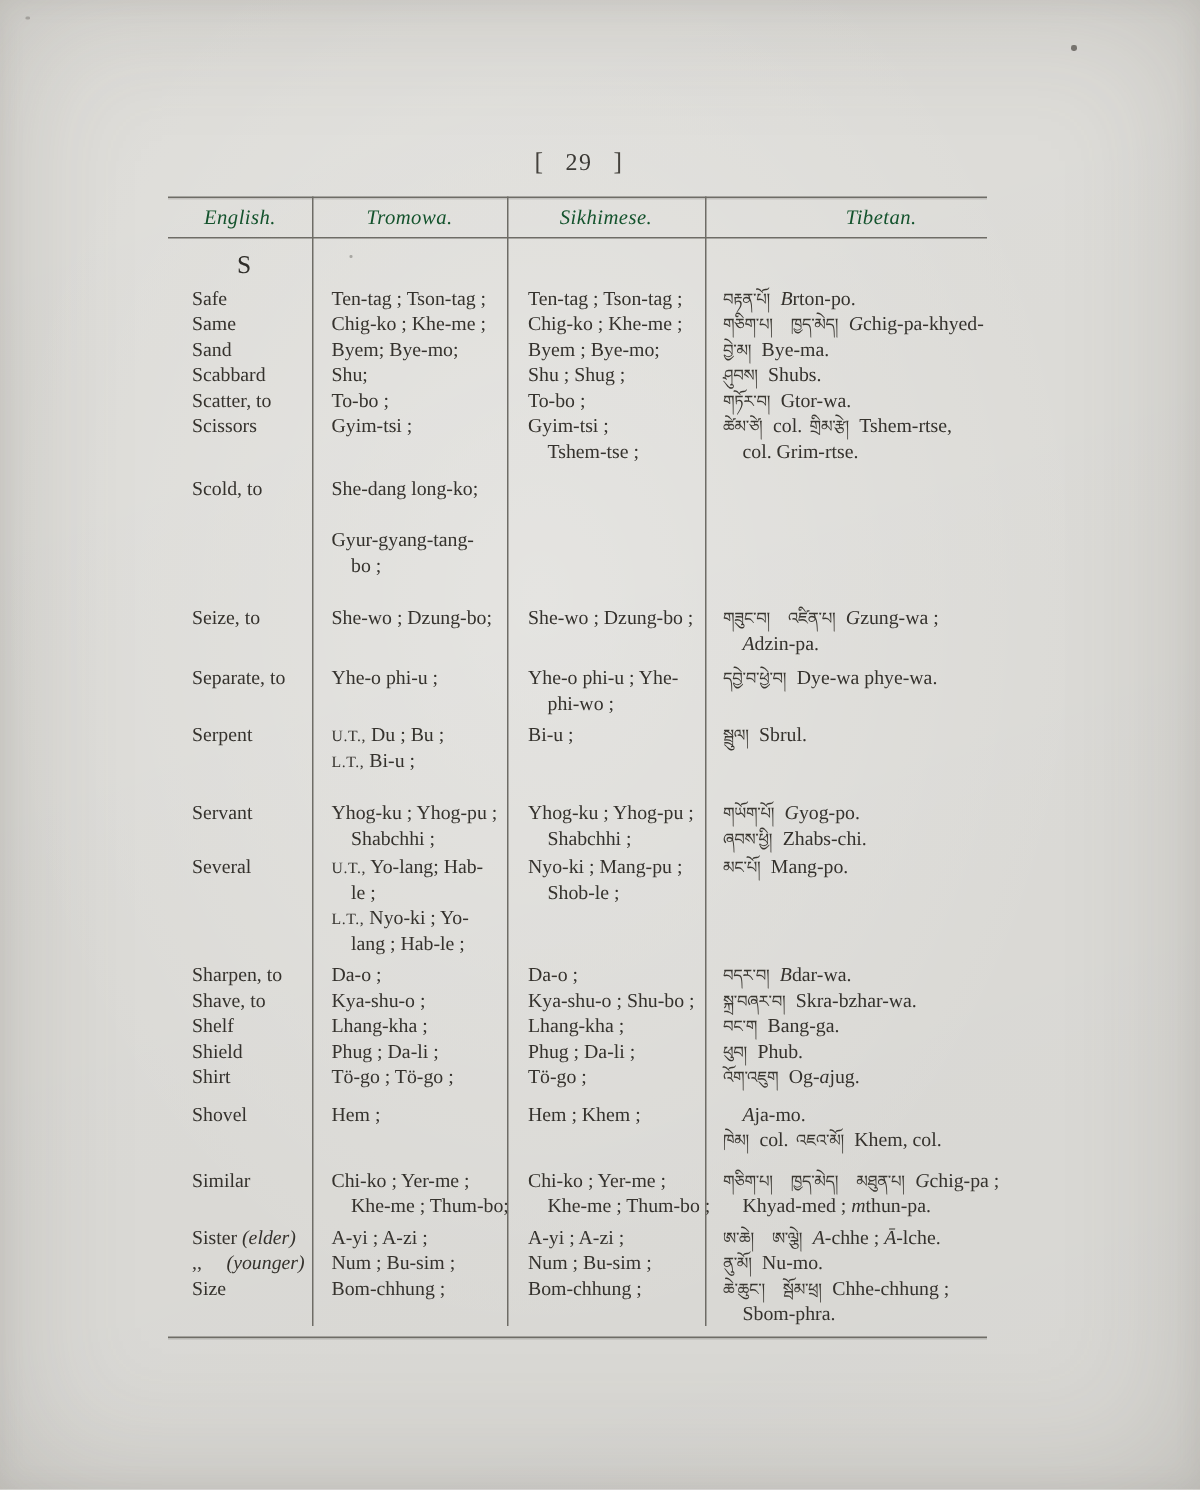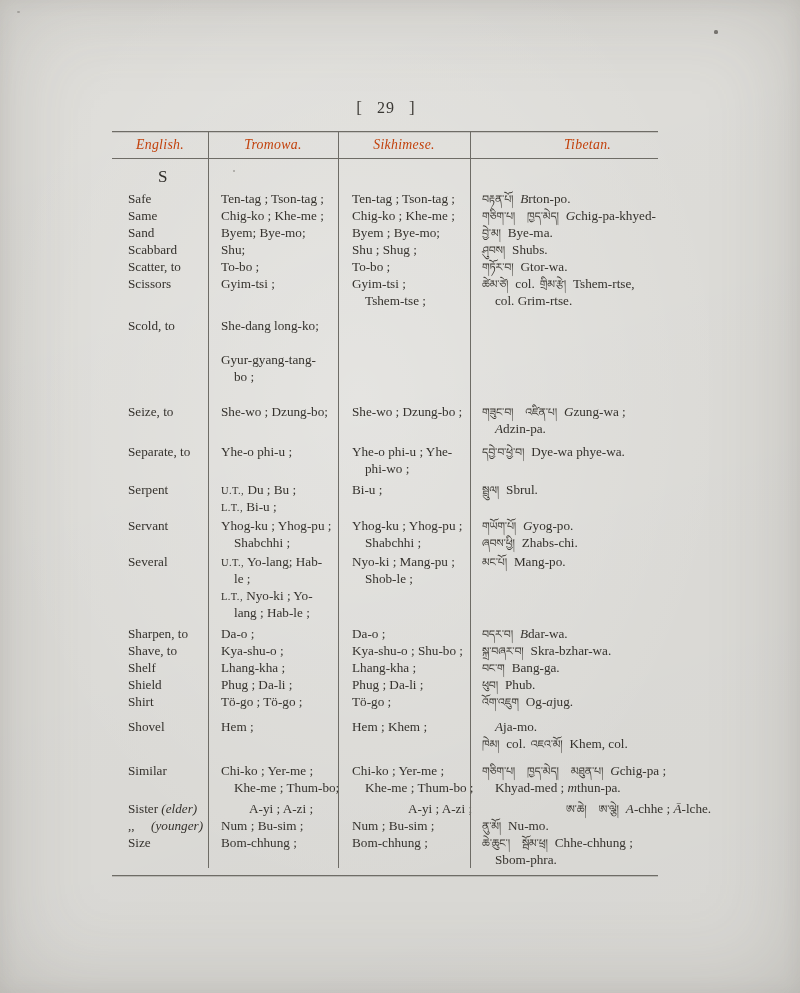--- a/index.html
+++ b/index.html
@@ -36,21 +36,21 @@
   .hrule{position:absolute;left:0;width:546px;height:1px;background:#6e6c66;}
   .hrule.top{top:0;box-shadow:0 1px 0 rgba(110,108,102,.25);}
   .hrule.header-sep{top:27px;}
   .hrule.bottom{position:static;display:block;margin-top:7px;box-shadow:0 1px 0 rgba(110,108,102,.3);}
   .vline{position:absolute;top:0;bottom:8px;width:1px;background:#6e6c66;}
   .vline.v1{left:96px;}
   .vline.v2{left:226px;}
   .vline.v3{left:358px;}
 
   .thead{display:grid;grid-template-columns:96px 130px 132px 235px;height:27px;align-items:center;}
-  .thead .hcell{font-style:italic;text-align:center;font-size:13.8px;color:#c2410c;letter-spacing:.3px;}
+  .thead .hcell{font-style:italic;text-align:center;font-size:13.8px;color:#14532d;letter-spacing:.3px;}
 
   .tbody{padding-top:3px;}
   .section-letter{
     height:26px;line-height:26px;padding-left:46px;margin-top:3px;
     font-size:17px;letter-spacing:.5px;color:#2f2d29;
   }
   .row{display:grid;grid-template-columns:96px 130px 132px 235px;align-items:start;}
   .cell{overflow:visible;}
   .c-english{padding-left:16px;}
   .c-tromowa{padding-left:13px;}
@@ -229,21 +229,21 @@
             <div class="line"><span class="seg s-sc">U.T.,</span><span class="seg"> Du ; Bu ;</span></div>
             <div class="line"><span class="seg s-sc">L.T.,</span><span class="seg"> Bi-u ;</span></div>
           </div>
           <div class="cell c-sikhimese">
             <div class="line"><span class="seg">Bi-u ;</span></div>
           </div>
           <div class="cell c-tibetan">
             <div class="line"><span class="seg s-tb">སྦྲུལ།</span><span class="seg">Sbrul.</span></div>
           </div>
         </div>
-        <div class="row" style="margin-top: 2px;">
+        <div class="row" style="margin-top: 18px;">
           <div class="cell c-english">
             <div class="line"><span class="seg">Servant</span></div>
           </div>
           <div class="cell c-tromowa">
             <div class="line"><span class="seg">Yhog-ku ; Yhog-pu ;</span></div>
             <div class="line ind"><span class="seg">Shabchhi ;</span></div>
           </div>
           <div class="cell c-sikhimese">
             <div class="line"><span class="seg">Yhog-ku ; Yhog-pu ;</span></div>
             <div class="line ind"><span class="seg">Shabchhi ;</span></div>
@@ -366,21 +366,21 @@
           </div>
           <div class="cell c-sikhimese">
             <div class="line"><span class="seg">Chi-ko ; Yer-me ;</span></div>
             <div class="line ind"><span class="seg">Khe-me ; Thum-bo ;</span></div>
           </div>
           <div class="cell c-tibetan">
             <div class="line"><span class="seg s-tb">གཅིག་པ།</span><span class="seg s-tb">ཁྱད་མེད།</span><span class="seg s-tb">མཐུན་པ།</span><span class="seg s-it">G</span><span class="seg">chig-pa ;</span></div>
             <div class="line ind"><span class="seg">Khyad-med ; </span><span class="seg s-it">m</span><span class="seg">thun-pa.</span></div>
           </div>
         </div>
-        <div class="row" style="margin-top: 4px; gap: 28px;">
+        <div class="row" style="margin-top: 4px;">
           <div class="cell c-english">
             <div class="line"><span class="seg">Sister </span><span class="seg s-it">(elder)</span></div>
           </div>
           <div class="cell c-tromowa">
             <div class="line"><span class="seg">A-yi ; A-zi ;</span></div>
           </div>
           <div class="cell c-sikhimese">
             <div class="line"><span class="seg">A-yi ; A-zi ;</span></div>
           </div>
           <div class="cell c-tibetan">

